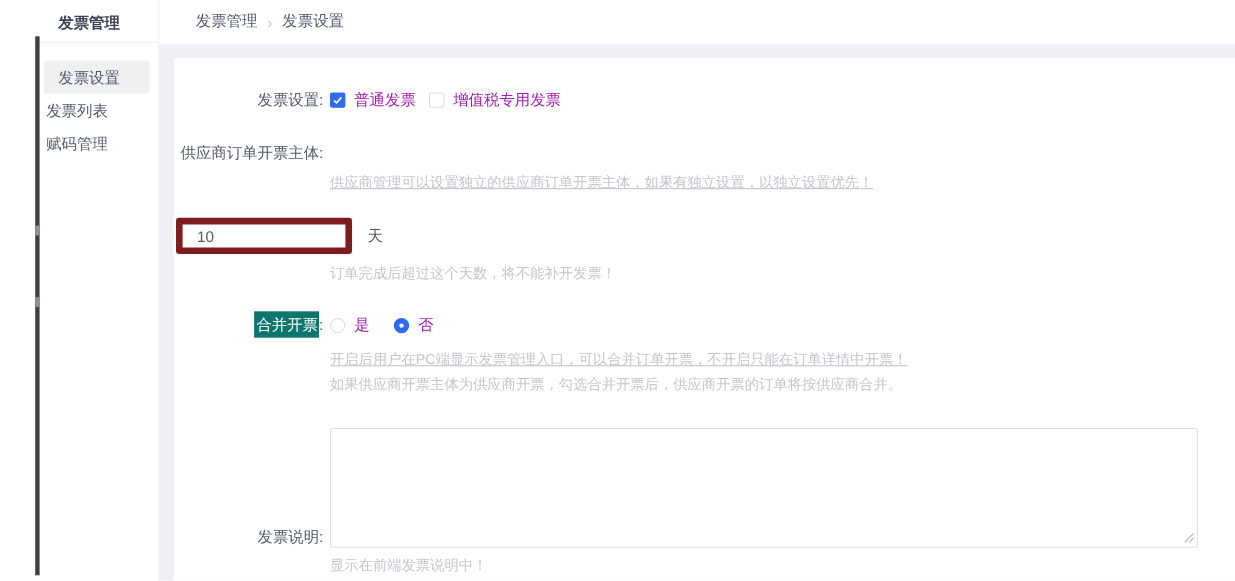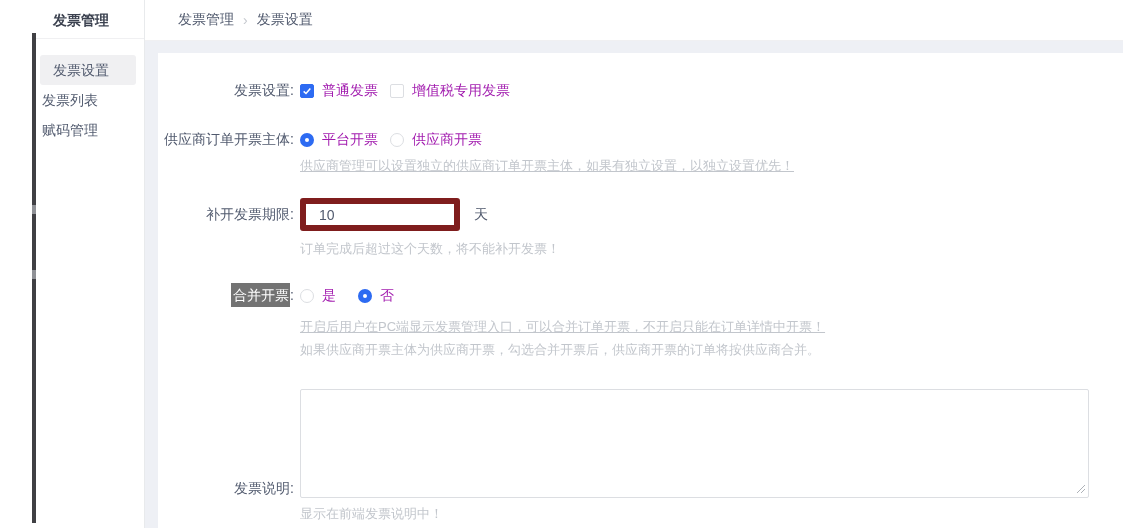--- a/index.html
+++ b/index.html
@@ -66,21 +66,21 @@
   .row-gap-5 { margin-top:30px; }
   .help-gap-5 { margin-top:7px; }
 
   .text-input { width:160px; height:33px; border:6px solid #7f1d1d; border-radius:3px;
     font-size:14px; color:#515a6e; padding:0 0 0 13px; outline:none;
     font-family:"Liberation Sans","DejaVu Sans",sans-serif; }
   .unit { font-size:14px; color:#515a6e; margin-left:14px; }
 
   .label-top { align-items:flex-end; }
   .label-top .form-label { padding-top:7px; }
-  .hl { background:#737373; color:#fff; padding:4px 1px 4px 2px; }
+  .hl { background:#0f766e; color:#fff; padding:4px 1px 4px 2px; }
 
   .textarea-wrap { position:relative; }
   textarea.note { width:789px; height:109px; border:1px solid #dcdee2; border-radius:2px;
     resize:none; outline:none; font-size:14px; color:#515a6e; padding:8px 10px;
     font-family:"Liberation Sans","DejaVu Sans",sans-serif; display:block; }
   .grip { position:absolute; right:3px; bottom:4px; pointer-events:none; }
 </style>
 </head>
 <body>
 
@@ -124,35 +124,24 @@
             </div>
             <div class="opt">
               <span class="checkbox"></span>
               <span class="opt-label">增值税专用发票</span>
             </div>
           </div>
         </div>
 
         <div class="form-row row-gap-1">
           <div class="form-label">供应商订单开票主体:</div>
-          <div class="form-content">
-            <div class="opt">
-              <span class="radio selected"></span>
-              <span class="opt-label">平台开票</span>
-            </div>
-            <div class="opt">
-              <span class="radio"></span>
-              <span class="opt-label">供应商开票</span>
-            </div>
-          </div>
         </div>
         <div class="helper help-gap-1">供应商管理可以设置独立的供应商订单开票主体，如果有独立设置，以独立设置优先！</div>
 
         <div class="form-row row-gap-2">
-          <div class="form-label">补开发票期限:</div>
           <div class="form-content">
             <input class="text-input" type="text" value="10" style="">
             <span class="unit">天</span>
           </div>
         </div>
         <div class="helper help-gap-2">订单完成后超过这个天数，将不能补开发票！</div>
 
         <div class="form-row row-gap-3">
           <div class="form-label">
             <span class="hl">合并开票</span><span>:</span>

